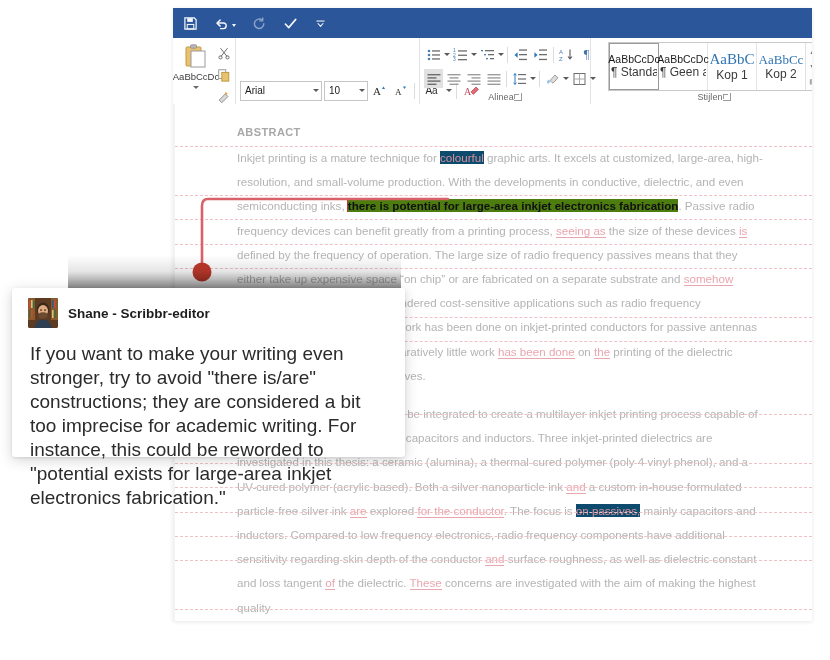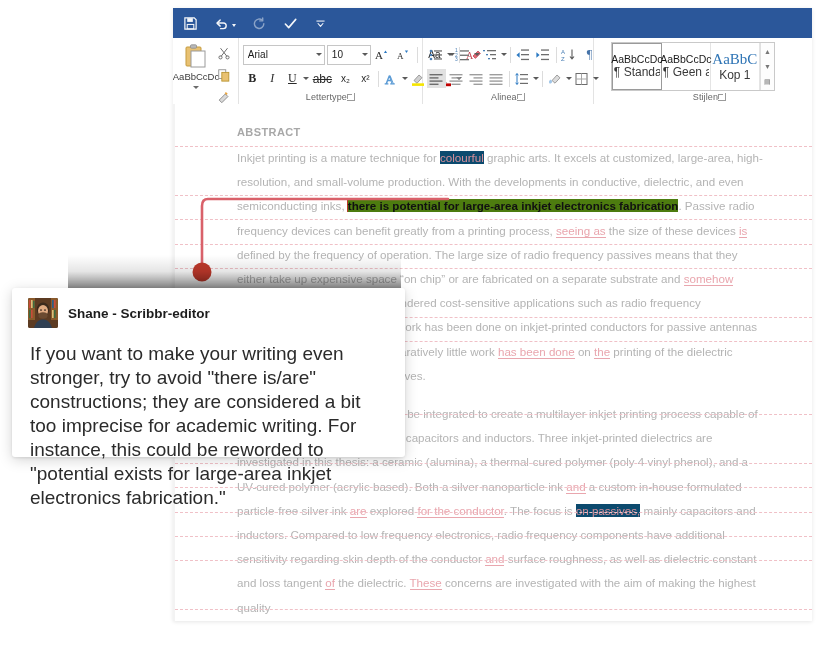--- a/index.html
+++ b/index.html
@@ -274,21 +274,21 @@
             </div>
           </div>
         </div>
         <div class="rgroup-label">
           <span>Klembord</span>
           <i class="dialog-launcher"></i>
         </div>
       </div>
 
       <div class="rgroup font-group">
-        <div class="rgroup-body" style="flex-direction:column; padding-top:3px;">
+        <div class="rgroup-body" style="flex-direction:column; padding-top:3px;margin-top:36px;">
           <div class="font-row">
             <div class="combo font-name-combo">
               <span class="cv">Arial</span>
               <span class="combo-caret"></span>
             </div>
             <div class="combo font-size-combo">
               <span class="cv">10</span>
               <span class="combo-caret"></span>
             </div>
             <span class="ico-btn">
@@ -501,20 +501,24 @@
               <span class="style-prev">AaBbCcDc</span>
               <span class="style-nm">¶ Standaard</span>
             </div>
             <div class="style-cell">
               <span class="style-prev">AaBbCcDc</span>
               <span class="style-nm">¶ Geen afs...</span>
             </div>
             <div class="style-cell">
               <span class="style-prev h1">AaBbC</span>
               <span class="style-nm">Kop 1</span>
+            </div>
+            <div class="style-cell" style="border-right:none;">
+              <span class="style-prev h2">AaBbCc</span>
+              <span class="style-nm">Kop 2</span>
             </div>
             <div class="style-scroll">
               <span class="ssbtn">▲</span>
               <span class="ssbtn">▼</span>
               <span class="ssbtn">▤</span>
             </div>
           </div>
         </div>
         <div class="rgroup-label">
           <span>Stijlen</span>

